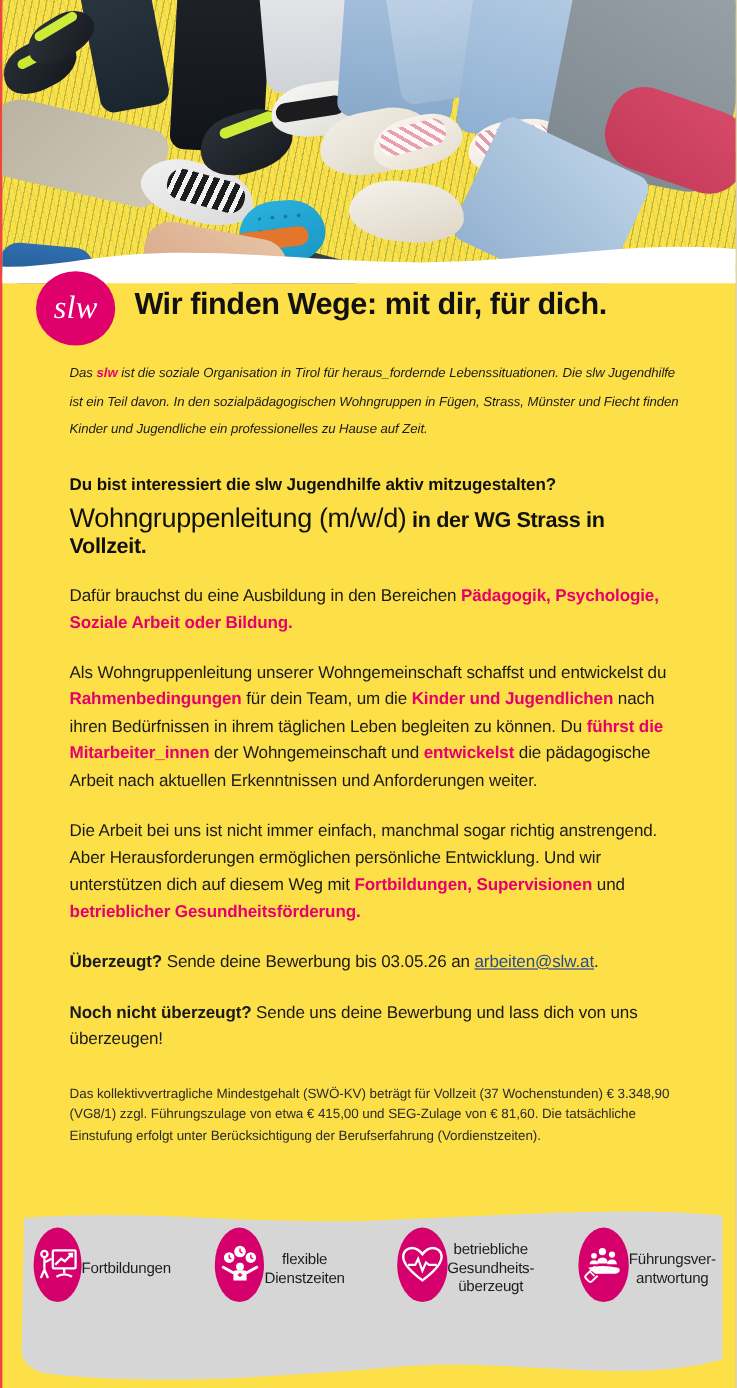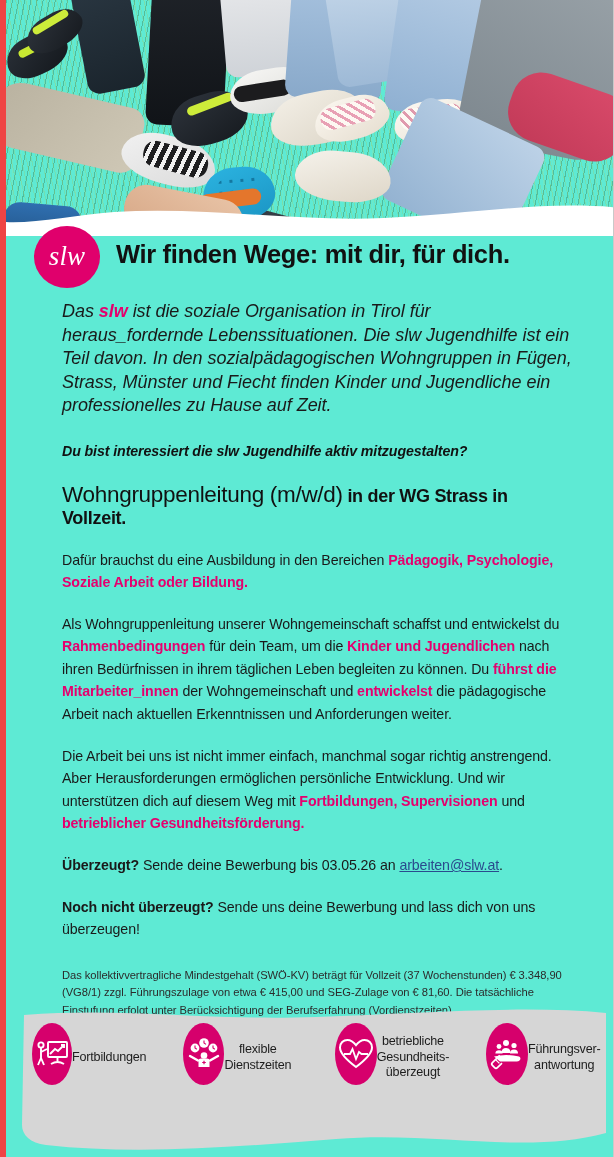--- a/index.html
+++ b/index.html
@@ -8,23 +8,23 @@
     background: #ffffff;
   }
   body {
     font-family: "Liberation Sans", sans-serif;
   }
   .page {
     position: relative;
     width: 614px;
     height: 1157px;
     overflow: hidden;
-    background: #5eead4;
+    background: #fde047;
     box-sizing: border-box;
-    border-left: 6px solid #ef4444;
+    border-left: 2px solid #ef4444;
     border-right: 1px solid #c9c9c9;
   }
 
   
   .hero {
     position: absolute;
     top: 0; left: 0;
     width: 614px;
     height: 236px;
     overflow: hidden;
@@ -181,36 +181,35 @@
   }
 
   
   .content {
     position: absolute;
     left: 56px; top: 300px;
     width: 510px;
   }
   .intro {
     font-style: italic;
-    font-size: 18px;
+    font-size: 11px;
     line-height: 23.5px;
     color: #1a1a1a;
     margin: 0 0 22px 0;
     letter-spacing: -.05px;
   }
   .intro .pink { font-weight: bold; font-style: italic; }
 
   .q-block {
     font-size: 14.2px;
     font-weight: bold;
     line-height: 22px;
     color: #111111;
-    margin: 0 0 20px 0;
+    margin: 0 0 4px 0;
     letter-spacing: -.1px;
-    font-style: italic;
   }
   .q-single {
     font-size: 14.2px;
     font-weight: bold;
     line-height: 22px;
     color: #111111;
     margin: 0 0 18px 0;
   }
   .jobtitle {
     margin: 0 0 20px 0;

